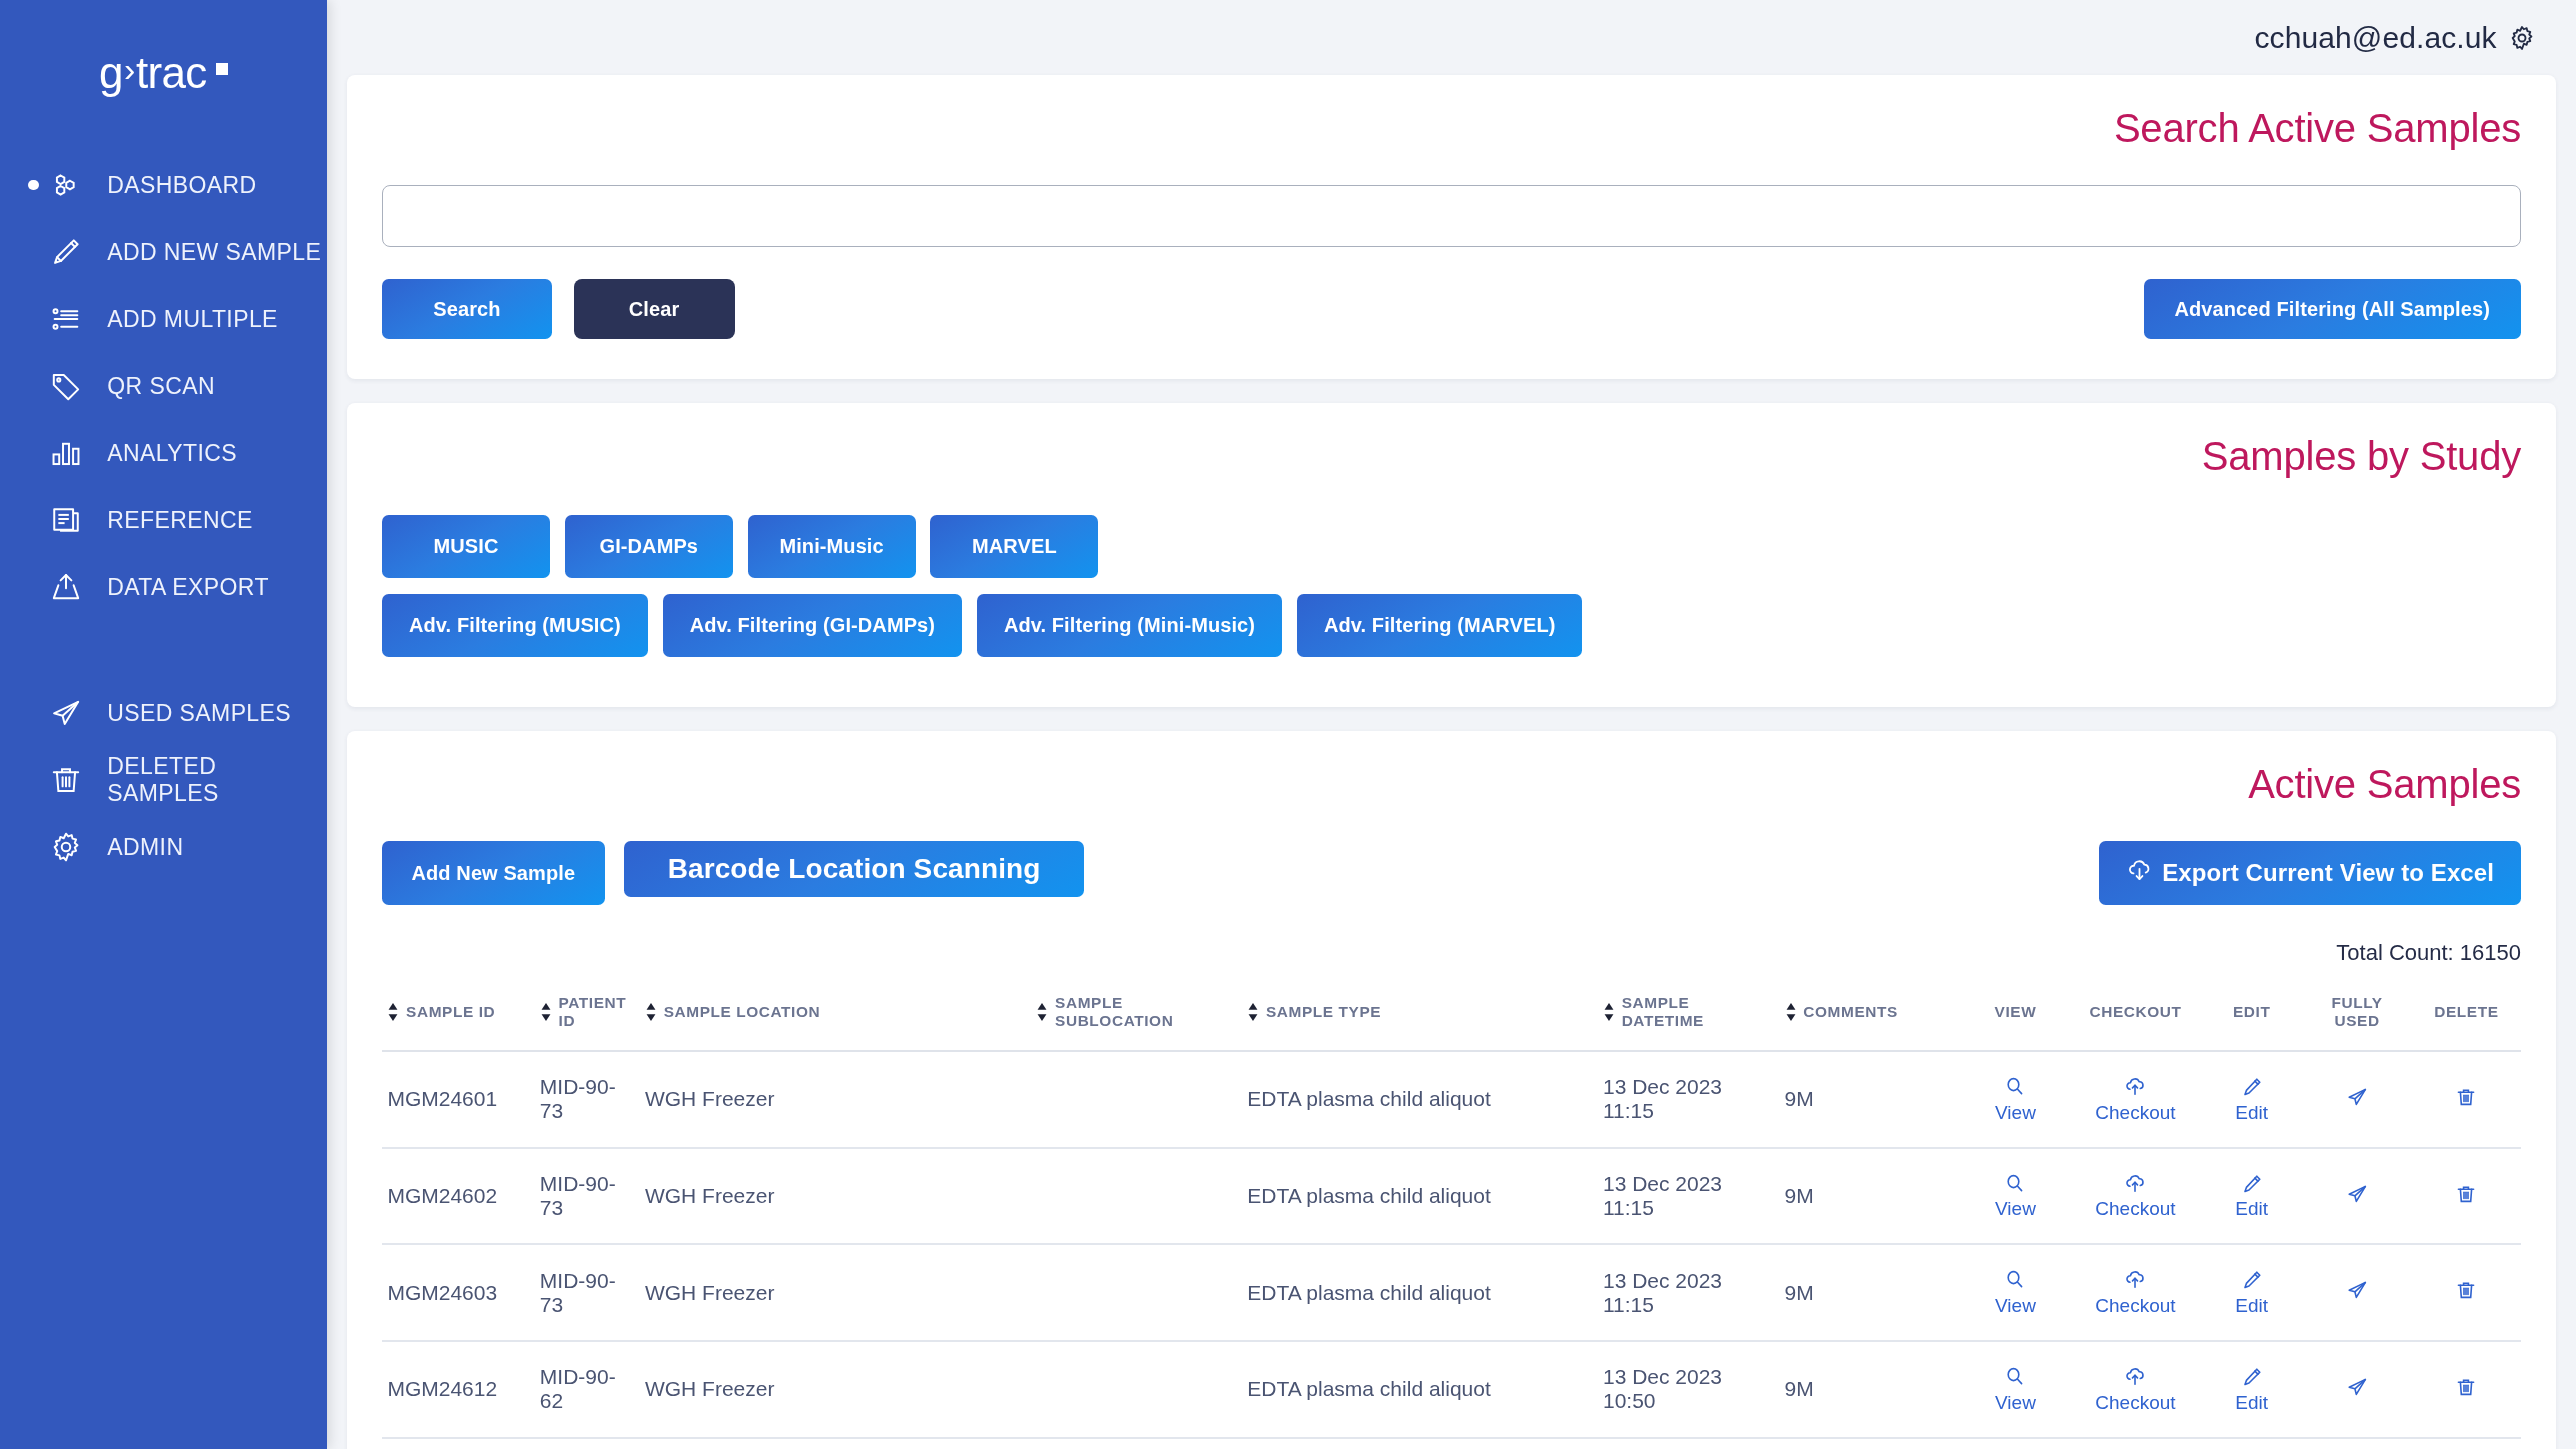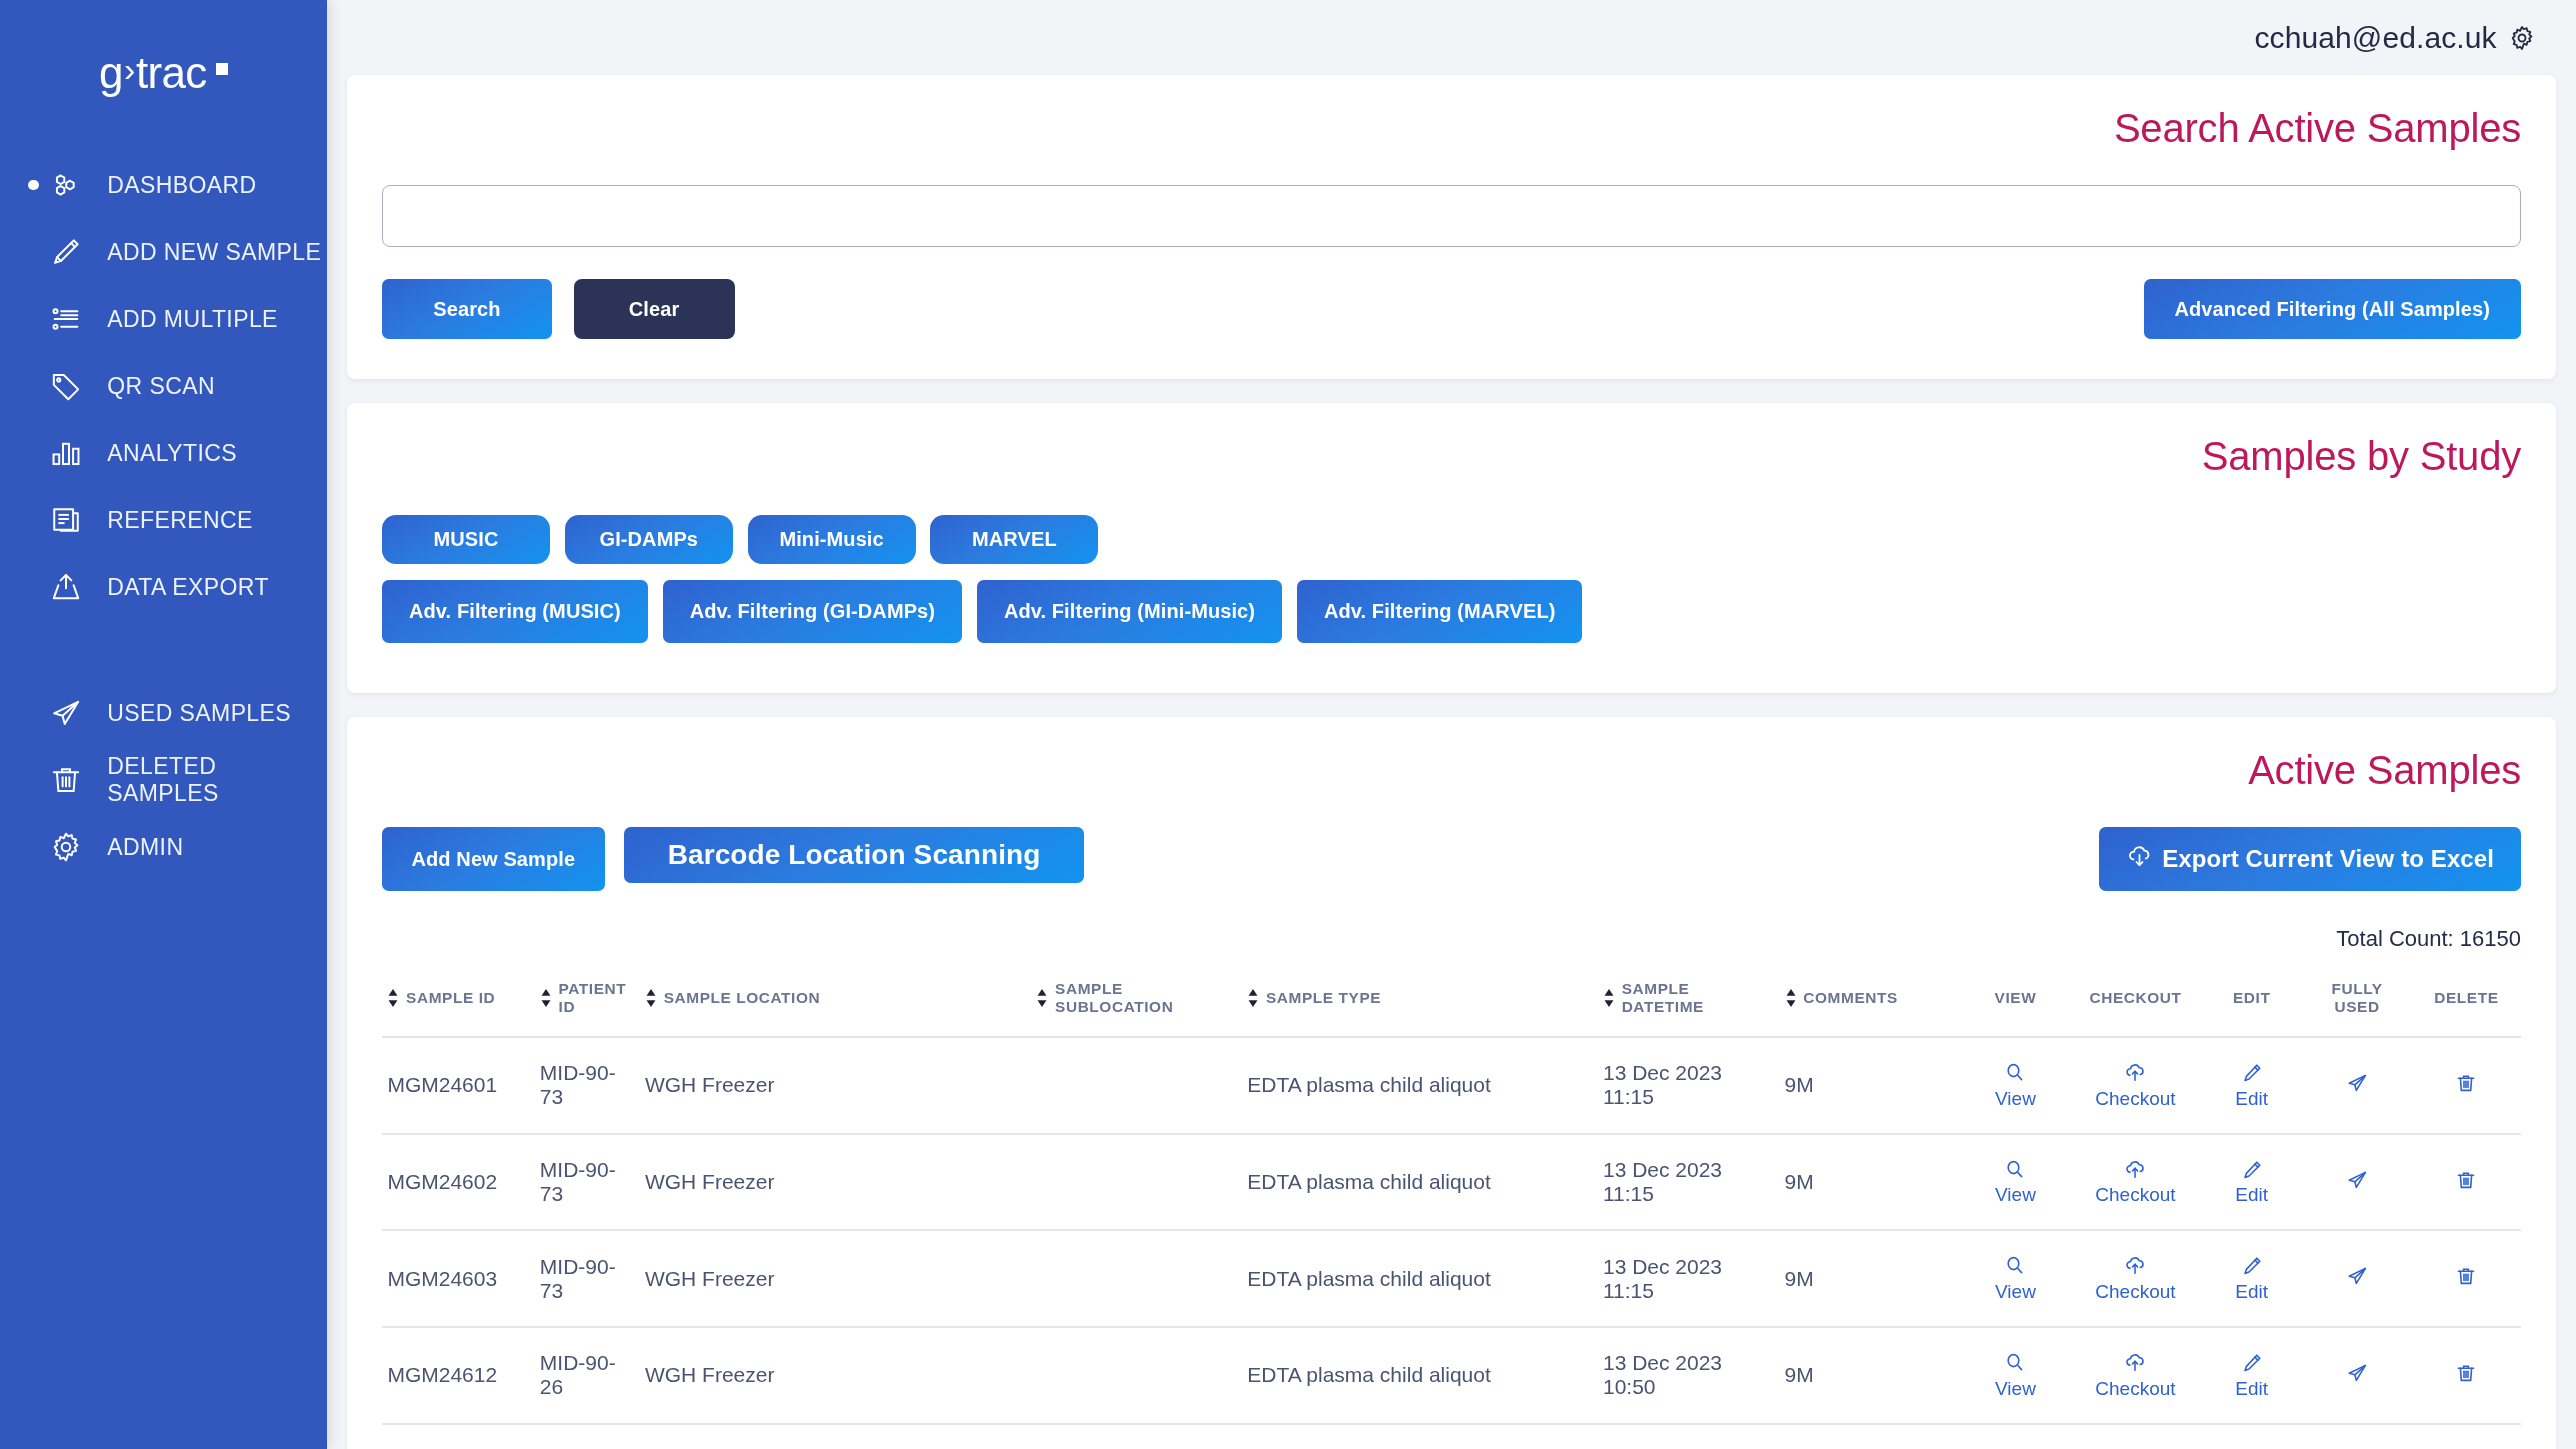--- a/index.html
+++ b/index.html
@@ -126,21 +126,21 @@
     background: linear-gradient(150deg, #2f62cf 0%, #2b7ce0 48%, #1293ef 100%);
   }
   .btn-dark { background: #2b3357; }
   .btn-search { width: 170px; height: 60px; }
   .btn-clear  { width: 161px; height: 60px; border-radius: 8px; }
   .btn-advall { height: 60px; padding: 0 31px; font-size: 20px; }
 
   
   .study-rows { margin-top: 36px; }
   .study-row { display: flex; gap: 14.8px; margin-bottom: 16px; }
-  .btn-study { height: 49px; padding: 0 27px; min-width: 168px; font-size: 20px; border-radius: 14px; }
+  .btn-study { height: 63px; padding: 0 27px; min-width: 168px; font-size: 20px; }
   .btn-advstudy { height: 63px; padding: 0 27px; font-size: 20px; }
 
   
   .as-actions {
     display: flex; align-items: center; justify-content: space-between;
     margin-top: 34px;
   }
   .as-left { display: flex; gap: 19px; }
   .btn-addnew { height: 64px; padding: 0 29.5px; font-size: 20px; }
   .btn-barcode { height: 56px; padding: 0 44px; font-size: 28px; }
@@ -693,21 +693,21 @@
                       <line x1="12" y1="10.2" x2="12" y2="16.4"></line>
                       <line x1="14" y1="10.2" x2="14" y2="16.4"></line>
                     </svg>
                 </span>
               </span>
             </td>
           </tr>
 
           <tr>
             <td>MGM24612</td>
-            <td>MID-90-26</td>
+            <td>MID-90-62</td>
             <td>WGH Freezer</td>
             <td></td>
             <td>EDTA plasma child aliquot</td>
             <td>13 Dec 2023 10:50</td>
             <td>9M</td>
             <td class="center">
               <span class="act">
                 <span>
                   <svg viewBox="0 0 24 24" fill="none" stroke="#2f62cf" stroke-width="1.6" stroke-linecap="round">
                       <ellipse cx="10.5" cy="9.6" rx="5.3" ry="6"></ellipse>

